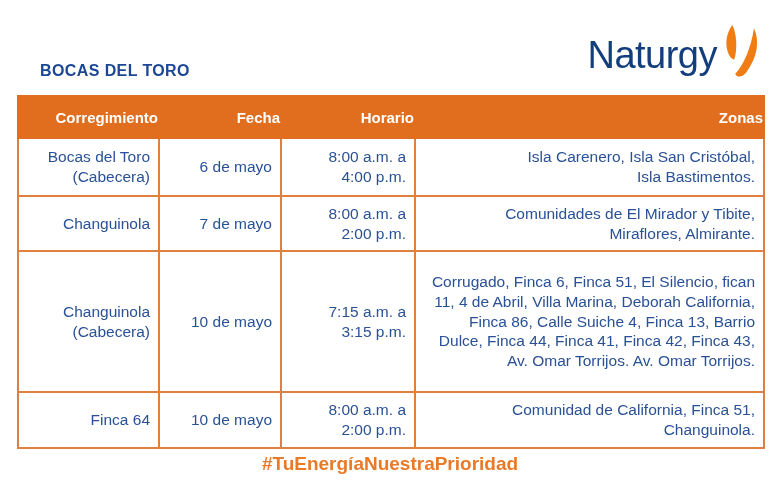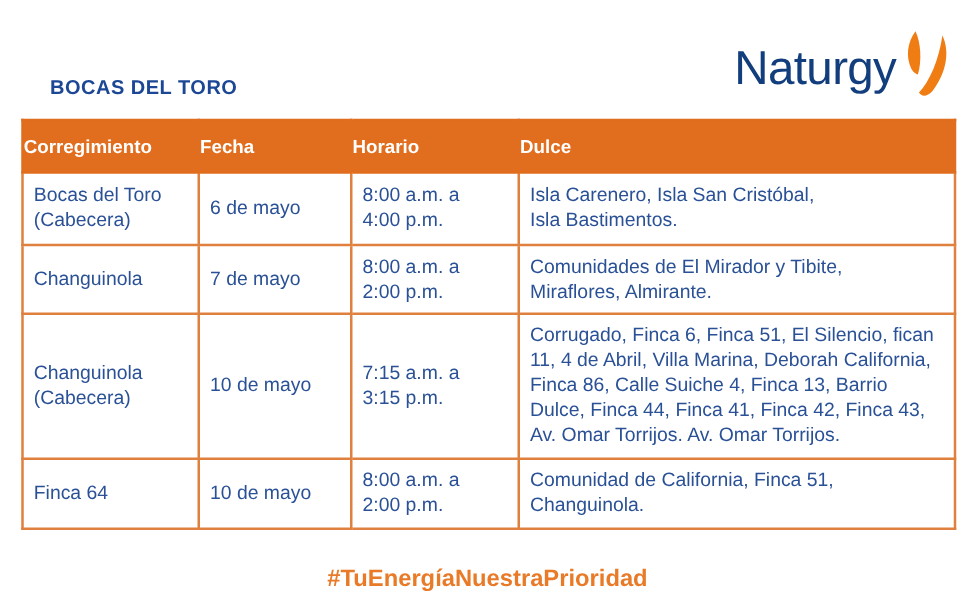--- a/index.html
+++ b/index.html
@@ -47,42 +47,42 @@
     border-collapse: collapse;
     table-layout: fixed;
   }
   table.schedule col.c1 { width: 141px; }
   table.schedule col.c2 { width: 122px; }
   table.schedule col.c3 { width: 134px; }
   table.schedule col.c4 { width: 349px; }
 
   table.schedule th, table.schedule td {
     border: 2px solid #e0803f;
-    text-align: left;
+    text-align: right;
     vertical-align: middle;
   }
   table.schedule thead th {
     background: #e06e1e;
     border-color: #e06e1e;
     color: #ffffff;
     font-size: 15px;
     font-weight: bold;
     height: 42px;
   }
   table.schedule td {
     background: #ffffff;
     color: #2a5196;
     font-size: 15.5px;
     line-height: 1.28;
     white-space: pre-line;
     padding: 4px 8px;
   }
   tr.row-1 td { height: 58px; }
   tr.row-2 td { height: 55px; }
-  tr.row-3 td { height: 116px; }
+  tr.row-3 td { height: 141px; }
   tr.row-4 td { height: 56px; }
 
   
   .hashtag {
     position: absolute;
     left: 0; top: 453px; width: 780px;
     text-align: center;
     font-size: 19px;
     font-weight: bold;
     color: #e87a28;
@@ -110,21 +110,21 @@
       <col class="c1">
       <col class="c2">
       <col class="c3">
       <col class="c4">
     </colgroup>
   <thead>
     <tr>
       <th>Corregimiento</th>
       <th>Fecha</th>
       <th>Horario</th>
-      <th>Dulce</th>
+      <th>Zonas</th>
     </tr>
   </thead>
   <tbody>
     <tr class="row-1">
       <td>Bocas del Toro
 (Cabecera)</td>
       <td>6 de mayo</td>
       <td>8:00 a.m. a
 4:00 p.m.</td>
       <td>Isla Carenero, Isla San Cristóbal,

